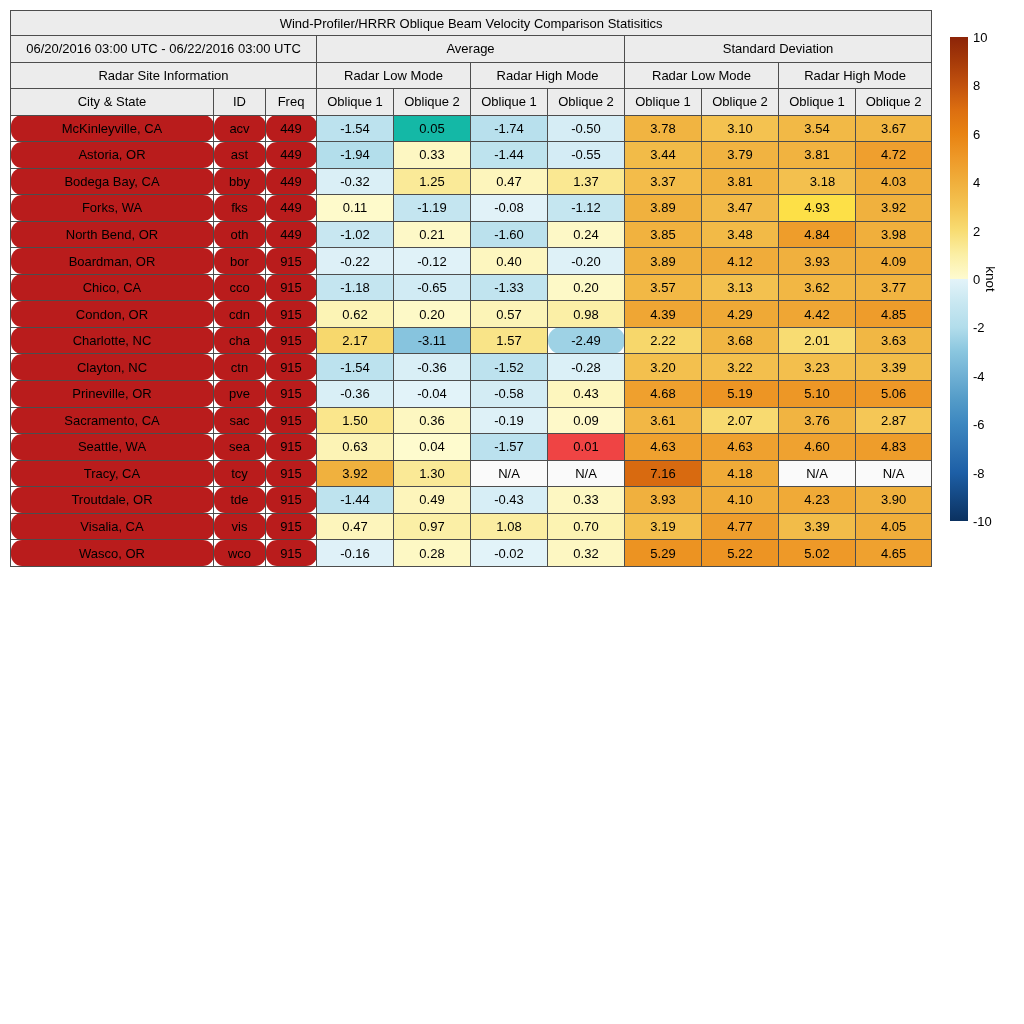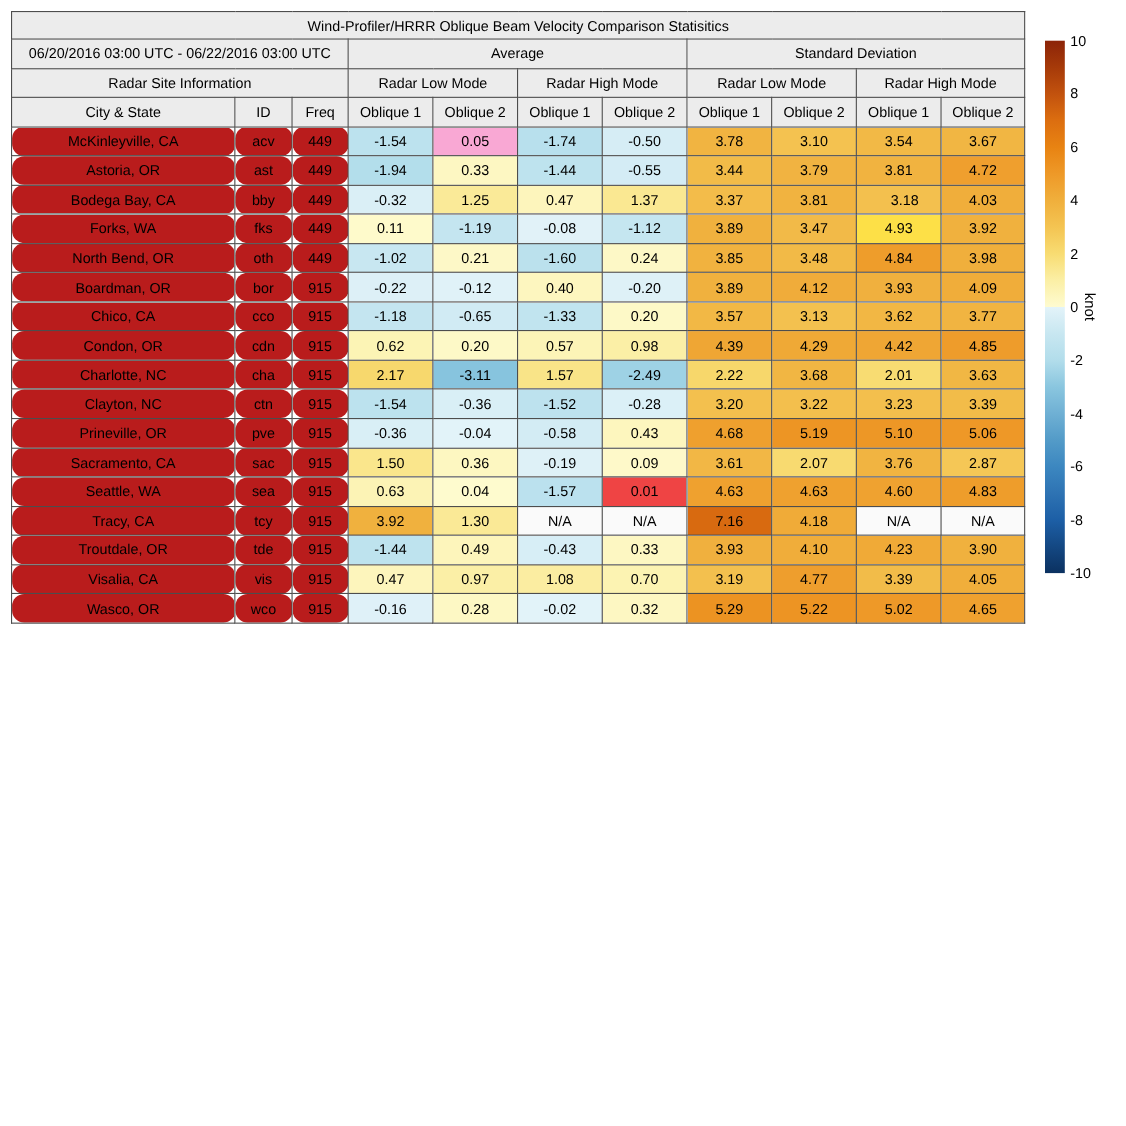--- a/index.html
+++ b/index.html
@@ -78,21 +78,21 @@
         <td>Oblique 1</td>
         <td>Oblique 2</td>
       </tr>
     </thead>
     <tbody id="tbody">
         <tr>
           <td class="lbl">McKinleyville, CA</td>
           <td class="lbl">acv</td>
           <td class="lbl">449</td>
           <td style="background: rgb(188, 226, 238);">-1.54</td>
-          <td style="background: #f9a8d4; margin-left: 45px;">0.05</td>
+          <td style="background: #14b8a6; margin-left: 45px;">0.05</td>
           <td style="background: rgb(184, 224, 237);">-1.74</td>
           <td style="background: rgb(214, 237, 245);">-0.50</td>
           <td style="background: rgb(241, 180, 65);">3.78</td>
           <td style="background: rgb(244, 194, 80);">3.10</td>
           <td style="background: rgb(242, 185, 70);">3.54</td>
           <td style="background: rgb(241, 182, 67);">3.67</td>
         </tr>
         <tr>
           <td class="lbl">Astoria, OR</td>
           <td class="lbl">ast</td>
@@ -184,21 +184,21 @@
           <td style="background: rgb(239, 166, 52);">4.42</td>
           <td style="background: rgb(238, 156, 43);">4.85</td>
         </tr>
         <tr>
           <td class="lbl">Charlotte, NC</td>
           <td class="lbl">cha</td>
           <td class="lbl">915</td>
           <td style="background: rgb(247, 216, 109);">2.17</td>
           <td style="background: rgb(135, 196, 222);">-3.11</td>
           <td style="background: rgb(249, 228, 136);">1.57</td>
-          <td style="background: rgb(158, 210, 229);">-2.49</td>
+          <td style="background: rgb(158, 210, 229); border-radius: 13px;">-2.49</td>
           <td style="background: rgb(247, 215, 107);">2.22</td>
           <td style="background: rgb(241, 182, 67);">3.68</td>
           <td style="background: rgb(248, 220, 114);">2.01</td>
           <td style="background: rgb(241, 183, 68);">3.63</td>
         </tr>
         <tr>
           <td class="lbl">Clayton, NC</td>
           <td class="lbl">ctn</td>
           <td class="lbl">915</td>
           <td style="background: rgb(188, 226, 238);">-1.54</td>

